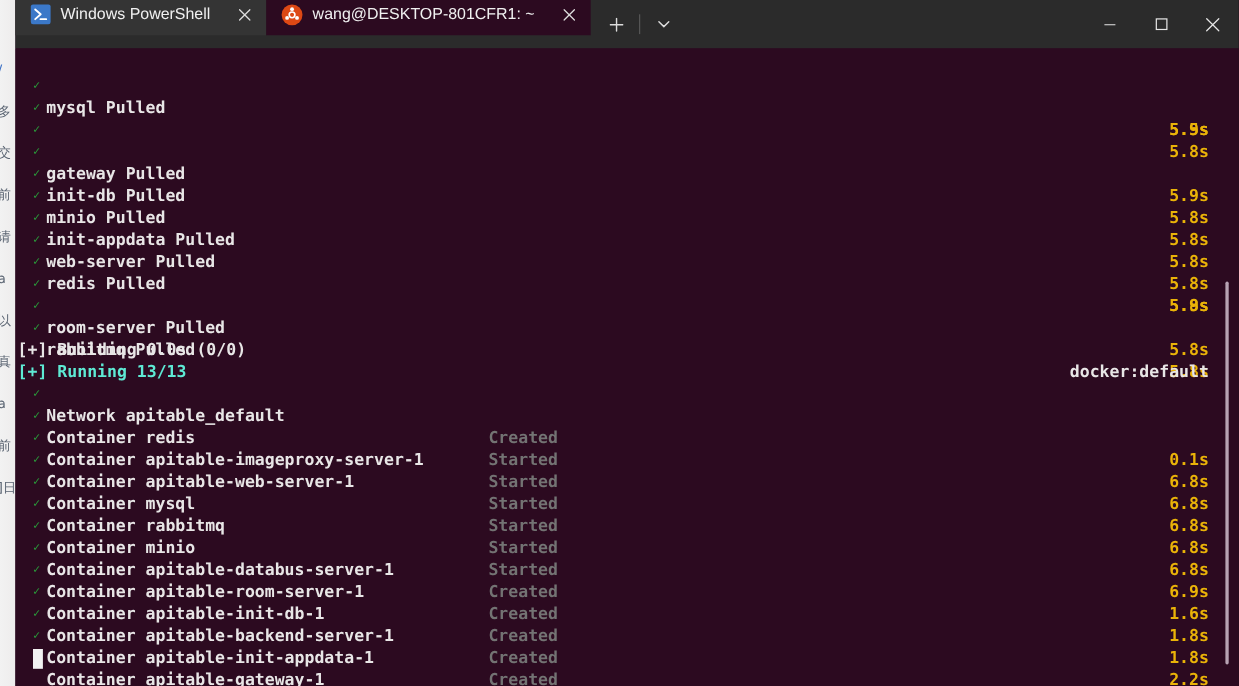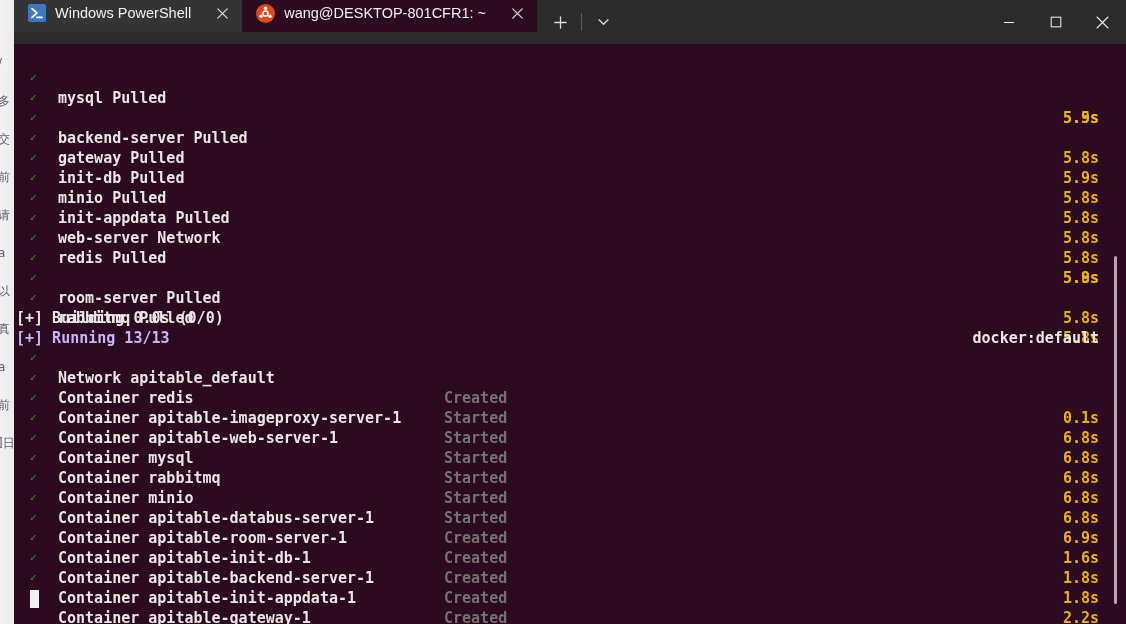--- a/index.html
+++ b/index.html
@@ -179,42 +179,42 @@
   }
   .col-check {
     position: absolute;
     left: 16px;
     color: #2a9c3a;
     font-size: 11px;
     font-weight: normal;
   }
   .col-name {
     position: absolute;
-    left: 44px;
+    left: 28px;
   }
   .col-state {
     position: absolute;
     left: 430px;
     color: #737373;
   }
   .col-time {
     position: absolute;
     right: 27px;
     color: #eab308;
   }
   .col-plain {
     position: absolute;
     left: 2px;
   }
   .col-right-white {
     position: absolute;
     right: 27px;
     color: #e8e6e6;
   }
-  .blue { color: #c4b5fd; }
+  .blue { color: #5eead4; }
 
   
   #term-cursor {
     position: absolute;
     left: 16px;
     width: 9px;
     height: 18px;
     background: #f2f2f2;
   }
 
@@ -331,21 +331,20 @@
       <span class="col-check">✓</span>
       <span class="col-name">mysql Pulled</span>
       <span class="col-time">5.9s</span>
     </div>
     <div class="term-line">
       <span class="col-check">✓</span>
       <span class="col-time">5.5s</span>
     </div>
     <div class="term-line">
       <span class="col-check">✓</span>
-      <span class="col-name">backend-server Pulled</span>
       <span class="col-time">5.8s</span>
     </div>
     <div class="term-line">
       <span class="col-check">✓</span>
       <span class="col-name">gateway Pulled</span>
       <span class="col-time">5.9s</span>
     </div>
     <div class="term-line">
       <span class="col-check">✓</span>
       <span class="col-name">init-db Pulled</span>
@@ -356,21 +355,21 @@
       <span class="col-name">minio Pulled</span>
       <span class="col-time">5.8s</span>
     </div>
     <div class="term-line">
       <span class="col-check">✓</span>
       <span class="col-name">init-appdata Pulled</span>
       <span class="col-time">5.8s</span>
     </div>
     <div class="term-line">
       <span class="col-check">✓</span>
-      <span class="col-name">web-server Network</span>
+      <span class="col-name">web-server Pulled</span>
       <span class="col-time">5.8s</span>
     </div>
     <div class="term-line">
       <span class="col-check">✓</span>
       <span class="col-name">redis Pulled</span>
       <span class="col-time">5.8s</span>
     </div>
     <div class="term-line">
       <span class="col-check">✓</span>
       <span class="col-time">5.9s</span>

